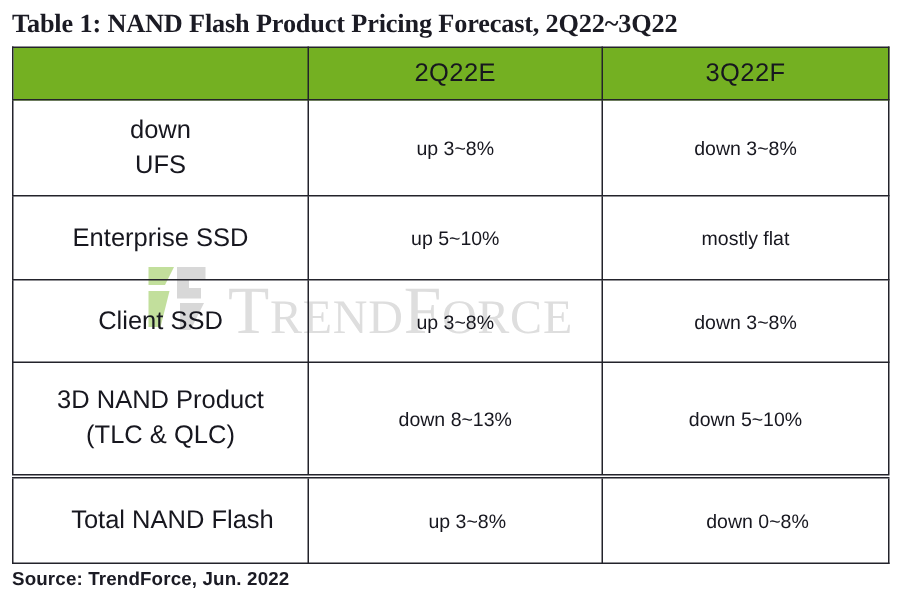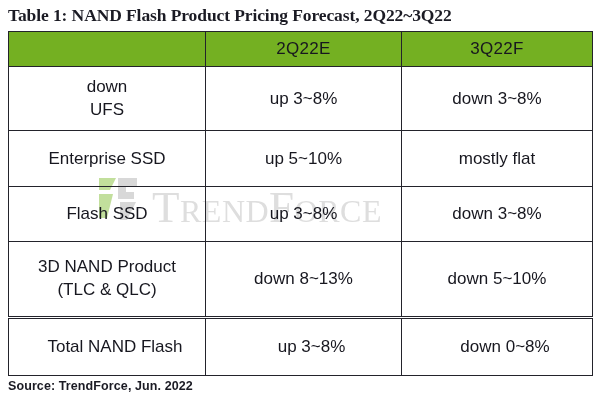--- a/index.html
+++ b/index.html
@@ -112,21 +112,21 @@
   tbody tr.r-ent  td { height: 55px; }
   tbody tr.r-cli  td { height: 54px; }
   tbody tr.r-wafer td { height: 74px; }
   tbody tr.r-total td {
     height: 56px;
     border-top: 3.4px double #23232b;
     padding-left: 16px;
   }
 
   tbody td.lbl { font-size: 17px; }
-  tbody td.val { font-size: 17px; }
+  tbody td.val { font-size: 13px; }
   .two-line { line-height: 1.35; }
   .two-line span { display: block; }
 
   
   #source {
     position: absolute;
     left: 8px;
     top: 374px;
     height: 24px;
     line-height: 24px;
@@ -177,21 +177,21 @@
           </td>
           <td class="val">up 3~8%</td>
           <td class="val">down 3~8%</td>
         </tr>
         <tr class="r-ent">
           <td class="lbl">Enterprise SSD</td>
           <td class="val">up 5~10%</td>
           <td class="val">mostly flat</td>
         </tr>
         <tr class="r-cli">
-          <td class="lbl">Flash SSD</td>
+          <td class="lbl">Client SSD</td>
           <td class="val">up 3~8%</td>
           <td class="val">down 3~8%</td>
         </tr>
         <tr class="r-wafer">
           <td class="lbl two-line">
             <span>3D NAND Product</span>
             <span>(TLC &amp; QLC)</span>
           </td>
           <td class="val">down 8~13%</td>
           <td class="val">down 5~10%</td>

